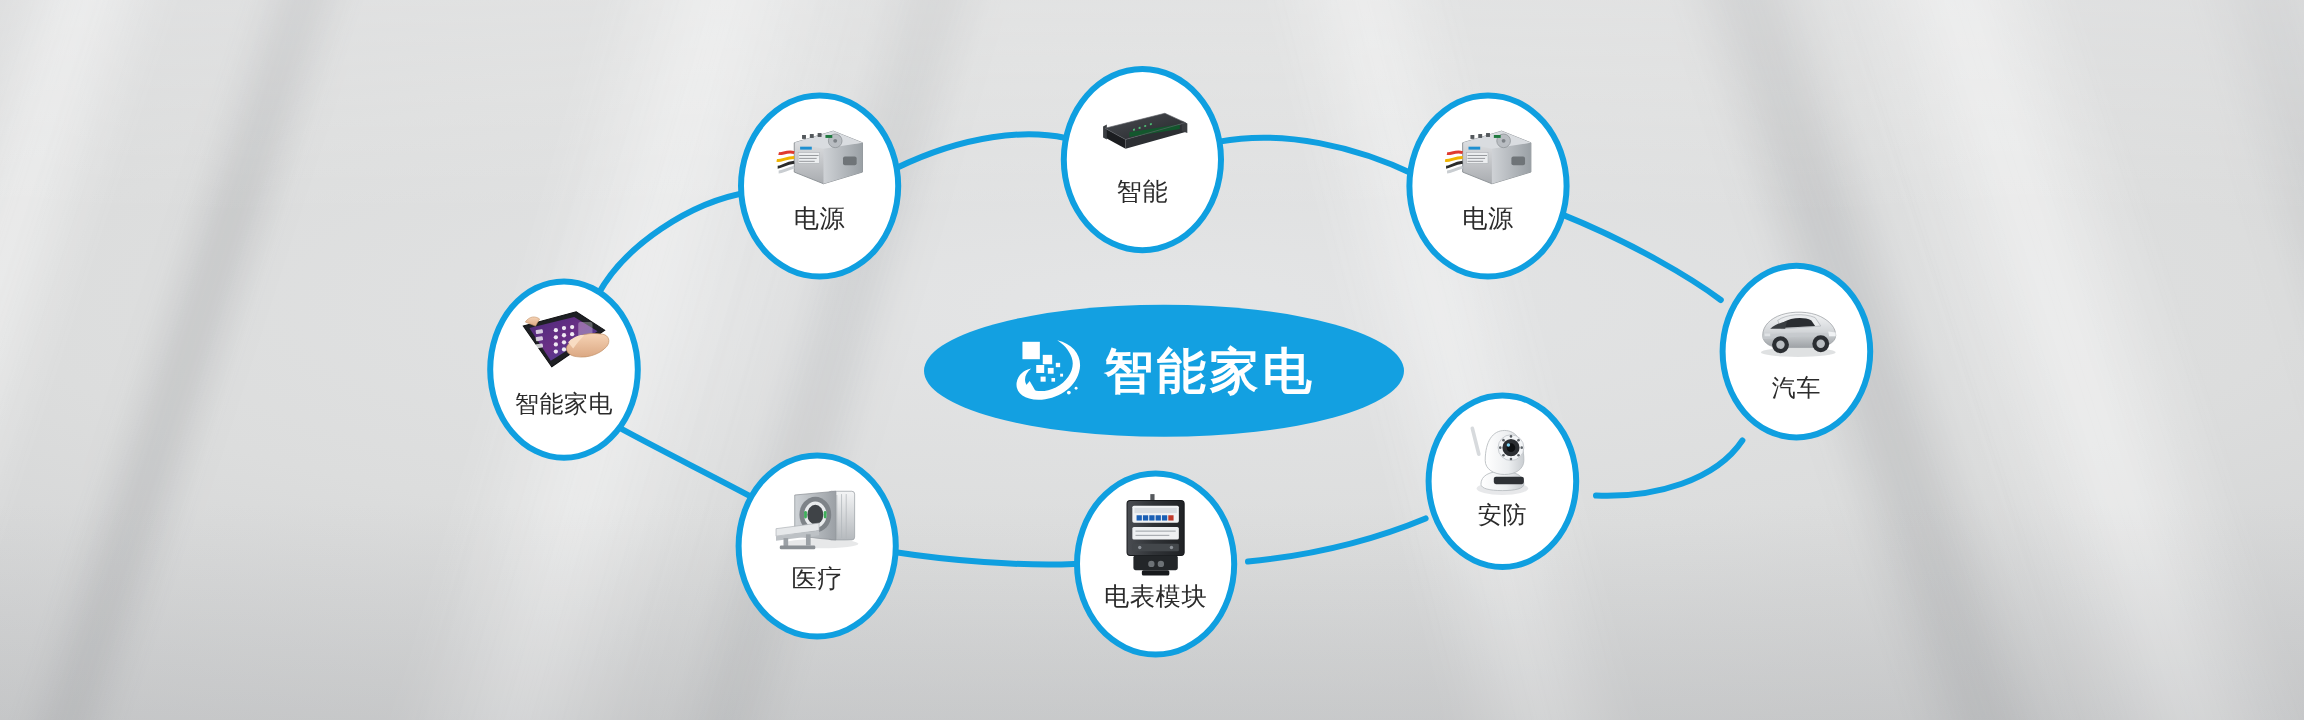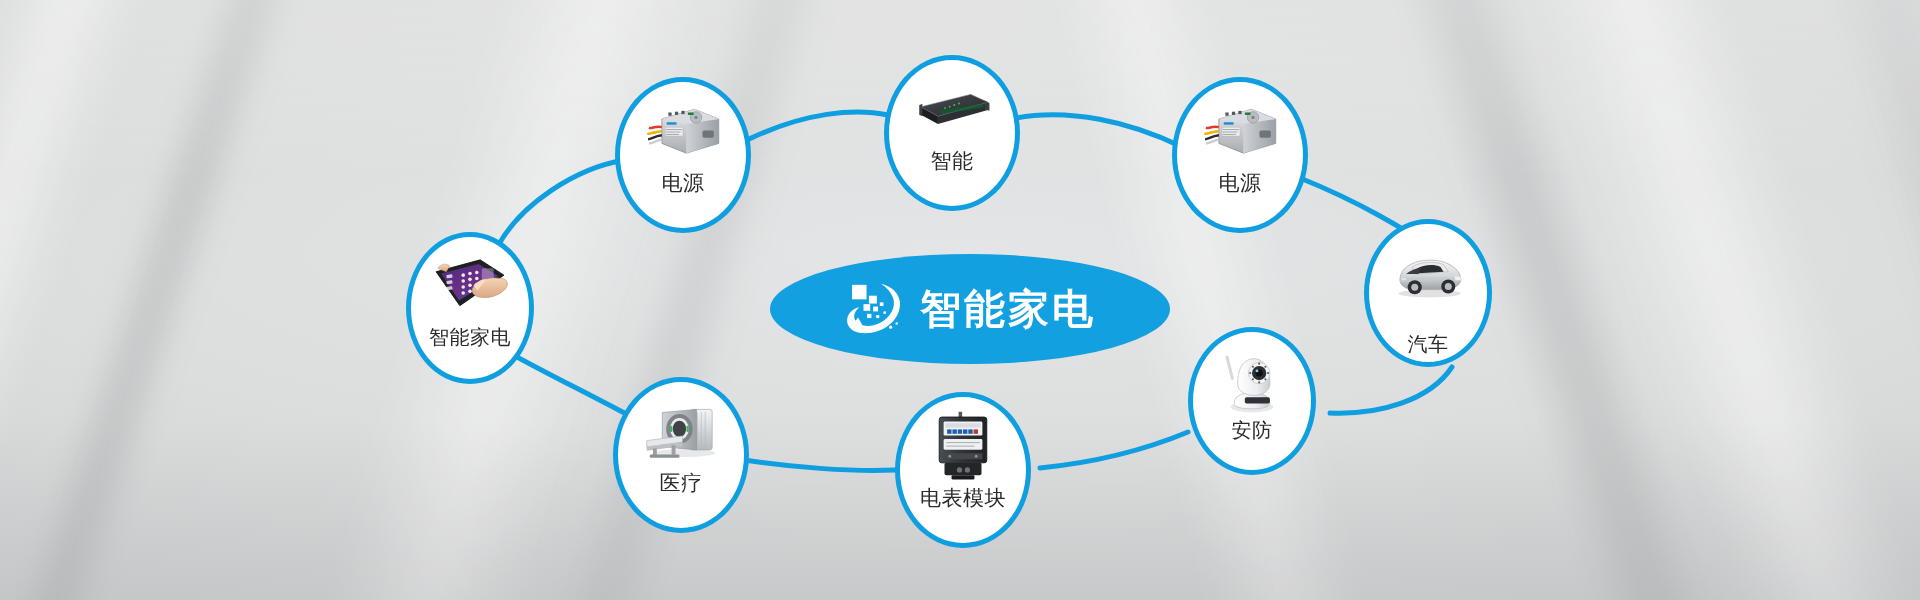--- a/index.html
+++ b/index.html
@@ -230,21 +230,21 @@
           <rect x="30" y="12" width="4" height="4"></rect>
             <rect x="38" y="11" width="4" height="4"></rect>
           <rect x="46" y="10" width="4" height="4"></rect>
         </g>
         <rect x="54" y="12" width="7" height="3" fill="#1f7a3f"></rect>
       </svg>
     </div>
     <div class="nlabel">电源</div>
   </div>
 
-  <div class="node small" style="left:1364px;top:219px;width:128px;height:148px;gap:20px;">
+  <div class="node small" style="left:1433px;top:219px;width:128px;height:148px;">
     <div class="thumb">
       <svg viewBox="0 0 100 66" width="88" height="60">
         <defs>
           <linearGradient id="carBody" x1="0" y1="0" x2="0" y2="1">
             <stop offset="0" stop-color="#f6f7f8"></stop>
               <stop offset=".55" stop-color="#d3d6d9"></stop>
             <stop offset="1" stop-color="#9ea2a6"></stop>
           </linearGradient>
         </defs>
         <ellipse cx="52" cy="58" rx="40" ry="5" fill="#b9bcbf" opacity=".45"></ellipse>

